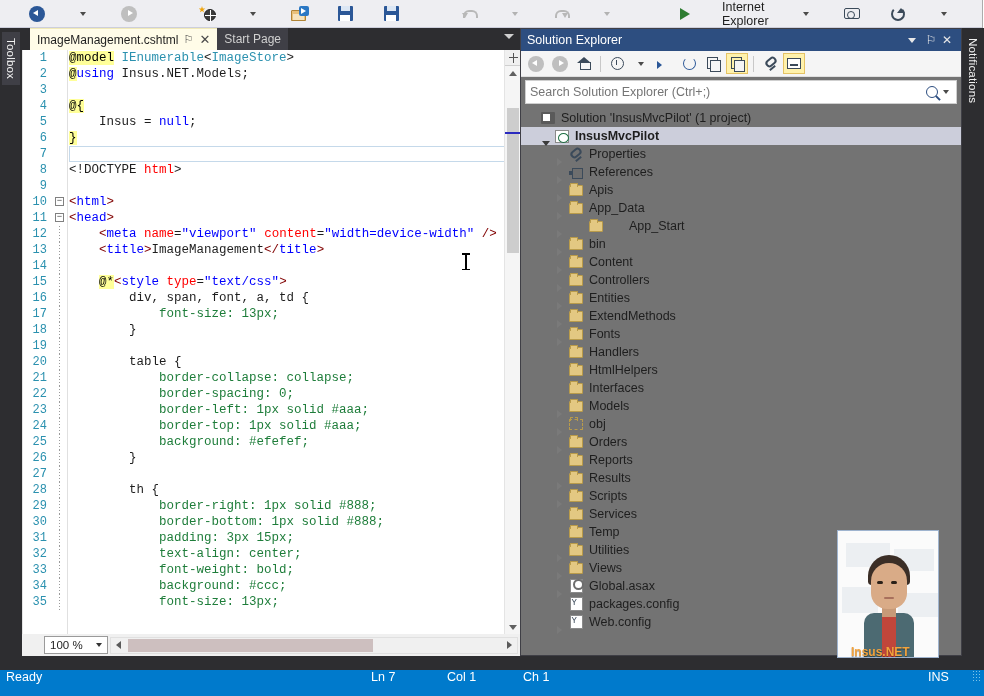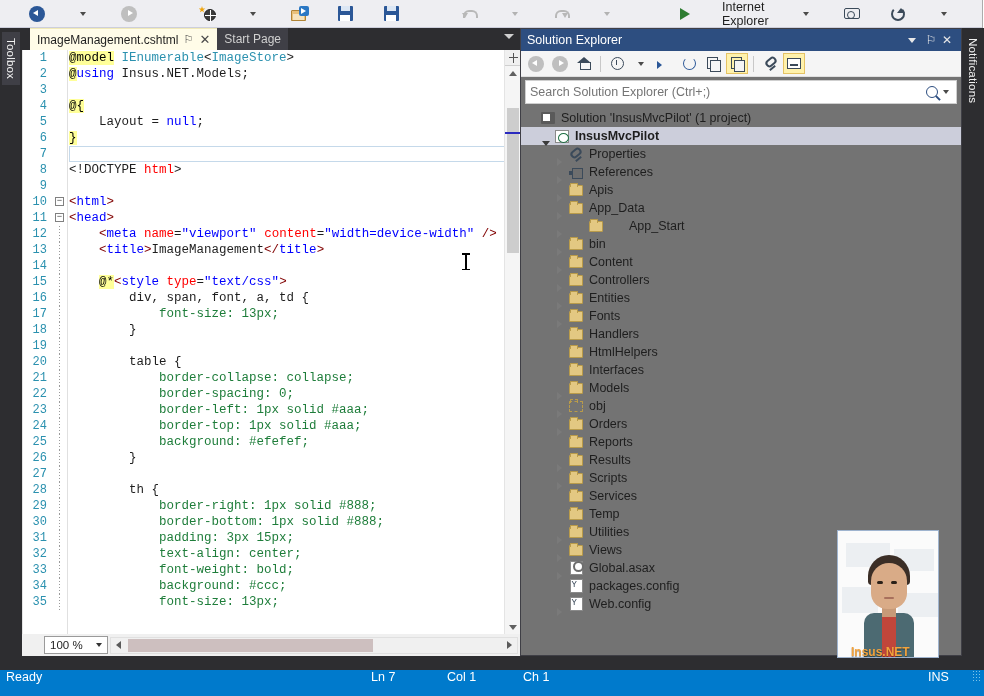--- a/index.html
+++ b/index.html
@@ -508,21 +508,21 @@
             <span class="code-txt"></span>
           </div>
           <div class="row">
             <span class="lineno">4</span>
             <span class="outline-col"></span>
             <span class="code-txt"><span class="razor">@{</span></span>
           </div>
           <div class="row">
             <span class="lineno">5</span>
             <span class="outline-col"></span>
-            <span class="code-txt">    <span class="plain">Layout = </span><span class="k">null</span><span class="plain">;</span></span>
+            <span class="code-txt">    <span class="plain">Insus = </span><span class="k">null</span><span class="plain">;</span></span>
           </div>
           <div class="row">
             <span class="lineno">6</span>
             <span class="outline-col"></span>
             <span class="code-txt"><span class="razor">}</span></span>
           </div>
           <div class="row">
             <span class="lineno">7</span>
             <span class="outline-col"></span>
             <span class="code-txt"></span>
@@ -872,20 +872,27 @@
             <span class="f-folder"></span>
           </span>
           <span class="tlabel">Controllers</span>
         </div>
         <div class="tnode" style="padding-left: 32px;">
           <span class="exp closed"></span>
           <span class="ticon">
             <span class="f-folder"></span>
           </span>
           <span class="tlabel">Entities</span>
+        </div>
+        <div class="tnode" style="padding-left: 32px;">
+          <span class="exp closed"></span>
+          <span class="ticon">
+            <span class="f-folder"></span>
+          </span>
+          <span class="tlabel">ExtendMethods</span>
         </div>
         <div class="tnode" style="padding-left: 32px;">
           <span class="exp closed"></span>
           <span class="ticon">
             <span class="f-folder"></span>
           </span>
           <span class="tlabel">Fonts</span>
         </div>
         <div class="tnode" style="padding-left: 32px;">
           <span class="exp"></span>

